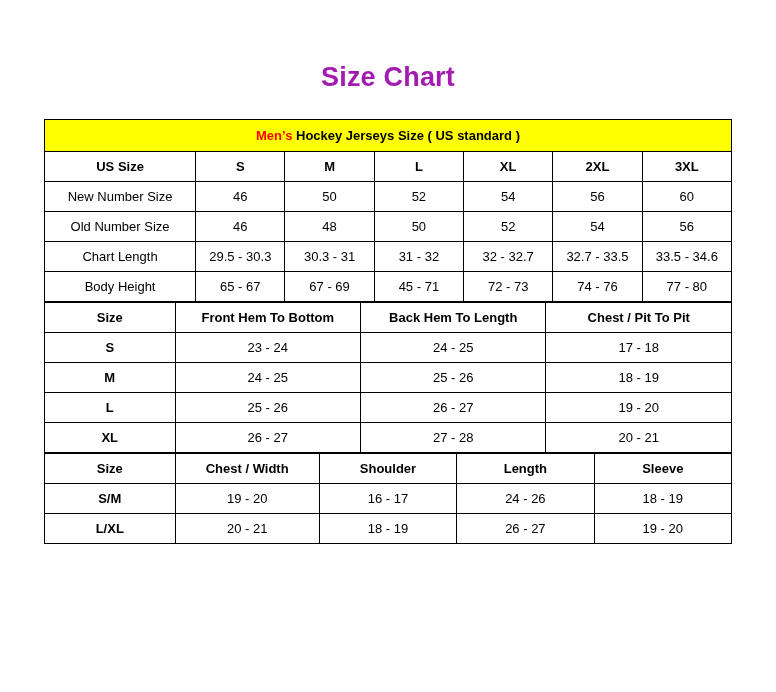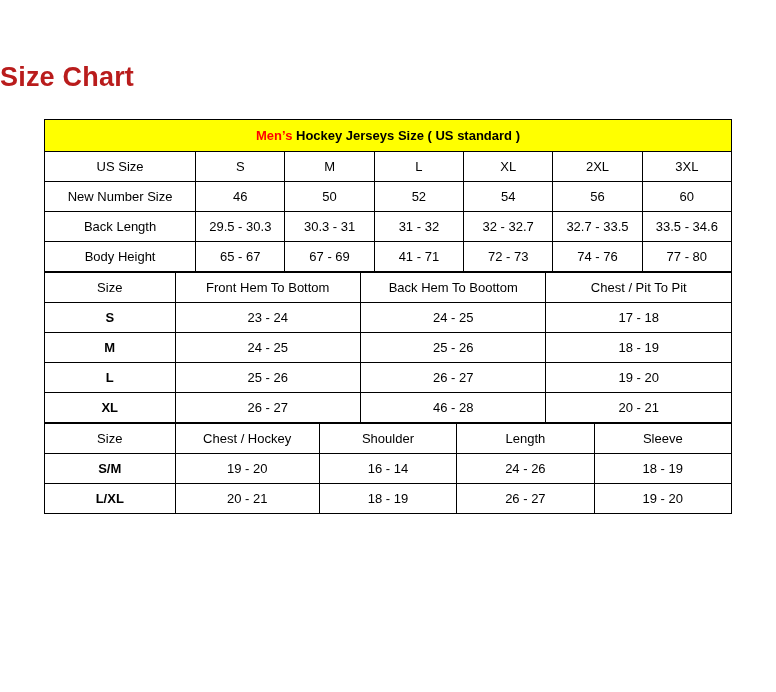--- a/index.html
+++ b/index.html
@@ -13,22 +13,22 @@
     font-family: "Liberation Sans", sans-serif;
     color: #000000;
   }
   .page {
     position: relative;
     width: 776px;
     height: 692px;
     box-sizing: border-box;
   }
   .title {
-    text-align: left;
-    color: #b91c1c;
+    text-align: center;
+    color: #a21caf;
     font-size: 27px;
     font-weight: bold;
     padding-top: 62px;
     padding-bottom: 0;
     letter-spacing: 0.2px;
   }
   .chart-wrap {
     margin: 26px auto 0 auto;
     width: 688px;
   }
@@ -48,21 +48,21 @@
   .section-head {
     background: #ffff00;
     font-weight: bold;
     font-size: 14.5px;
     height: 29px !important;
   }
   .section-head .accent-red {
     color: #ff0000;
   }
   .col-head {
-    font-weight: normal;
+    font-weight: bold;
   }
   .row-label {
     font-weight: normal;
   }
   .bold-cell {
     font-weight: bold;
   }
 </style>
 </head>
 <body>
@@ -99,52 +99,61 @@
         <tr>
           <td class="row-label">New Number Size</td>
           <td>46</td>
           <td>50</td>
           <td>52</td>
           <td>54</td>
           <td>56</td>
           <td>60</td>
         </tr>
         <tr>
-          <td class="row-label">Back Length</td>
+          <td class="row-label">Old Number Size</td>
+          <td>46</td>
+          <td>48</td>
+          <td>50</td>
+          <td>52</td>
+          <td>54</td>
+          <td>56</td>
+        </tr>
+        <tr>
+          <td class="row-label">Chart Length</td>
           <td>29.5 - 30.3</td>
           <td>30.3 - 31</td>
           <td>31 - 32</td>
           <td>32 - 32.7</td>
           <td>32.7 - 33.5</td>
           <td>33.5 - 34.6</td>
         </tr>
         <tr>
           <td class="row-label">Body Height</td>
           <td>65 - 67</td>
           <td>67 - 69</td>
-          <td>41 - 71</td>
+          <td>45 - 71</td>
           <td>72 - 73</td>
           <td>74 - 76</td>
           <td>77 - 80</td>
         </tr>
       </tbody>
     </table>
 
     <table class="size-table">
       <colgroup>
         <col style="width:19%">
           <col style="width:27%">
           <col style="width:27%">
           <col style="width:27%">
       </colgroup>
       <tbody>
         <tr>
           <td class="col-head">Size</td>
           <td class="col-head">Front Hem To Bottom</td>
-          <td class="col-head">Back Hem To Boottom</td>
+          <td class="col-head">Back Hem To Length</td>
           <td class="col-head">Chest / Pit To Pit</td>
         </tr>
         <tr>
           <td class="bold-cell">S</td>
           <td>23 - 24</td>
           <td>24 - 25</td>
           <td>17 - 18</td>
         </tr>
         <tr>
           <td class="bold-cell">M</td>
@@ -154,46 +163,46 @@
         </tr>
         <tr>
           <td class="bold-cell">L</td>
           <td>25 - 26</td>
           <td>26 - 27</td>
           <td>19 - 20</td>
         </tr>
         <tr>
           <td class="bold-cell">XL</td>
           <td>26 - 27</td>
-          <td>46 - 28</td>
+          <td>27 - 28</td>
           <td>20 - 21</td>
         </tr>
       </tbody>
     </table>
 
     <table class="size-table">
       <colgroup>
         <col style="width:19%">
           <col style="width:21%">
           <col style="width:20%">
           <col style="width:20%">
           <col style="width:20%">
       </colgroup>
       <tbody>
         <tr>
           <td class="col-head">Size</td>
-          <td class="col-head">Chest / Hockey</td>
+          <td class="col-head">Chest / Width</td>
           <td class="col-head">Shoulder</td>
           <td class="col-head">Length</td>
           <td class="col-head">Sleeve</td>
         </tr>
         <tr>
           <td class="bold-cell">S/M</td>
           <td>19 - 20</td>
-          <td>16 - 14</td>
+          <td>16 - 17</td>
           <td>24 - 26</td>
           <td>18 - 19</td>
         </tr>
         <tr>
           <td class="bold-cell">L/XL</td>
           <td>20 - 21</td>
           <td>18 - 19</td>
           <td>26 - 27</td>
           <td>19 - 20</td>
         </tr>

